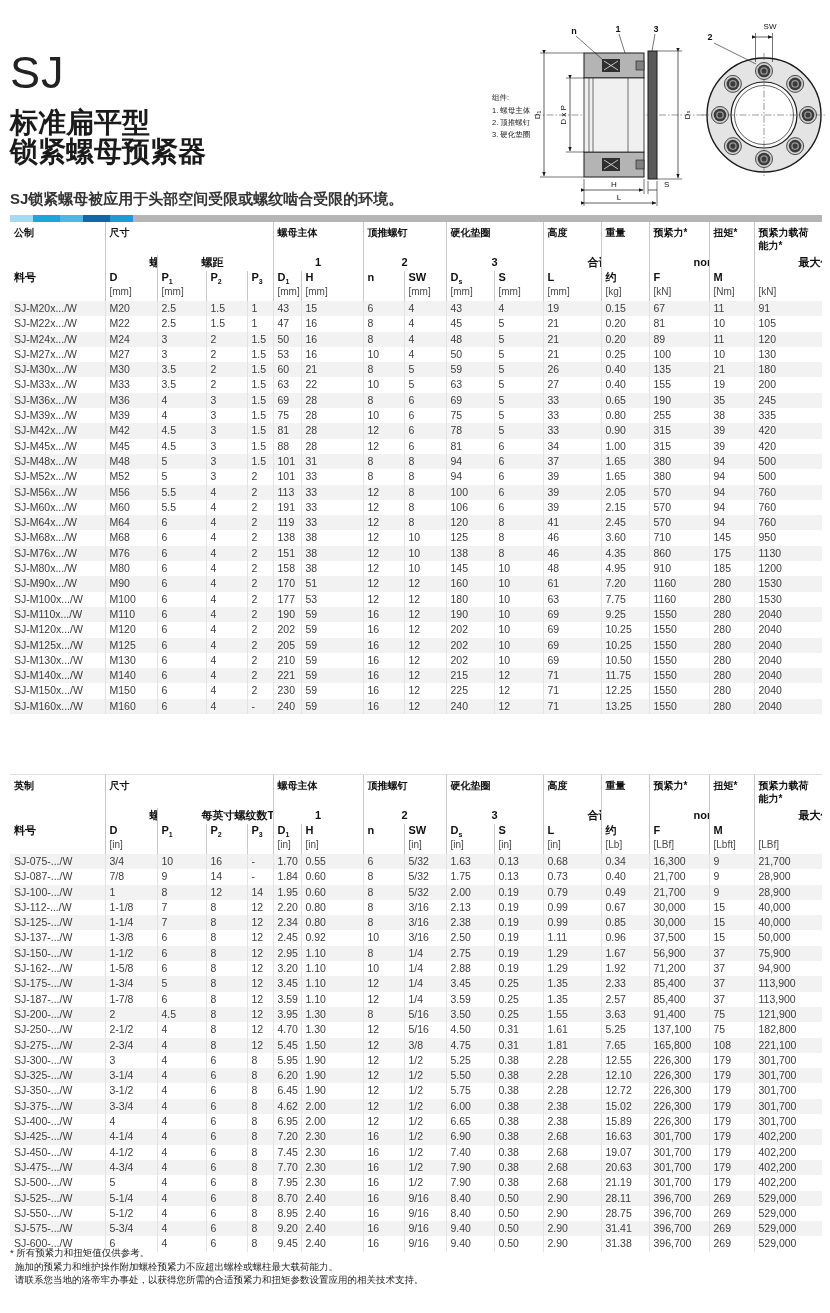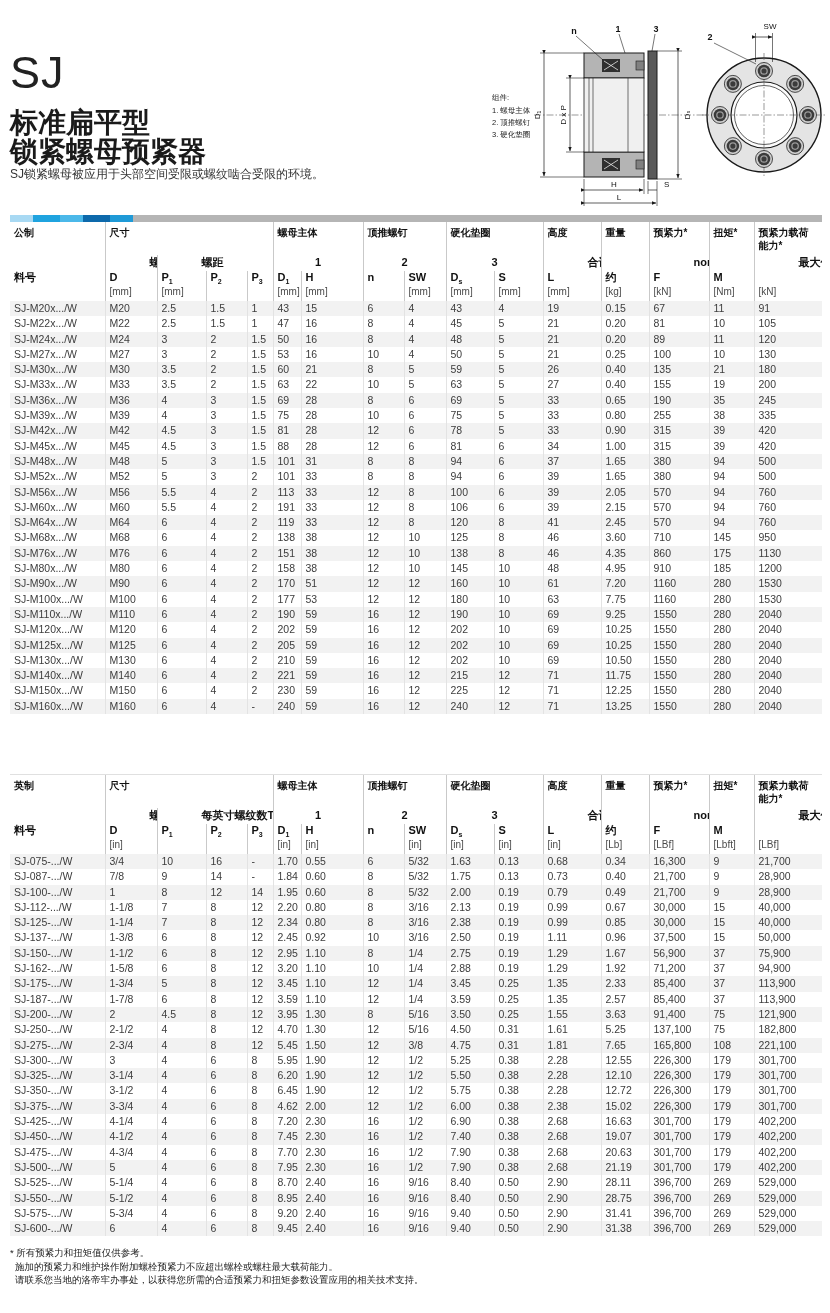--- a/index.html
+++ b/index.html
@@ -2,21 +2,21 @@
 <html><head>
 <meta charset="utf-8">
 <style>
   html,body{margin:0;padding:0;background:#fff;}
   .page{position:relative;width:830px;height:1313px;background:#fff;overflow:hidden;
         font-family:"Liberation Sans","DejaVu Sans",sans-serif;color:#1a1a1a;}
   
   .prod-header{position:absolute;left:10px;top:50px;width:470px;}
   .prod-title{font-size:45px;line-height:1;font-weight:400;letter-spacing:1px;color:#222;margin:0;}
   .prod-subtitle{margin-top:13px;font-size:28px;line-height:29px;font-weight:700;color:#1a1a1a;}
-  .prod-desc{margin-top:0;font-size:12px;color:#333;}
+  .prod-desc{margin-top:24px;font-size:15px;color:#333;font-weight:bold;}
   
   .diagram{position:absolute;left:486px;top:20px;width:340px;height:190px;}
   .diagram svg{display:block;}
   .thin{stroke:#1a1a1a;stroke-width:.6;fill:none;}
   .dim{stroke:#1a1a1a;stroke-width:.7;fill:none;}
   .cl{stroke:#555;stroke-width:.6;fill:none;stroke-dasharray:7 2 1.5 2;}
   .lbl{font-size:9px;fill:#111;font-weight:bold;}
   .dlbl{font-size:8px;fill:#111;}
   .leg{font-size:7.5px;fill:#222;}
   
@@ -1158,20 +1158,38 @@
             <td>1/2</td>
             <td>6.00</td>
             <td>0.38</td>
             <td>2.38</td>
             <td>15.02</td>
             <td>226,300</td>
             <td>179</td>
             <td>301,700</td>
           </tr>
           <tr>
+            <td>SJ-400-.../W</td>
+            <td>4</td>
+            <td>4</td>
+            <td>6</td>
+            <td>8</td>
+            <td>6.95</td>
+            <td>2.00</td>
+            <td>12</td>
+            <td>1/2</td>
+            <td>6.65</td>
+            <td>0.38</td>
+            <td>2.38</td>
+            <td>15.89</td>
+            <td>226,300</td>
+            <td>179</td>
+            <td>301,700</td>
+          </tr>
+          <tr>
             <td>SJ-425-.../W</td>
             <td>4-1/4</td>
             <td>4</td>
             <td>6</td>
             <td>8</td>
             <td>7.20</td>
             <td>2.30</td>
             <td>16</td>
             <td>1/2</td>
             <td>6.90</td>

